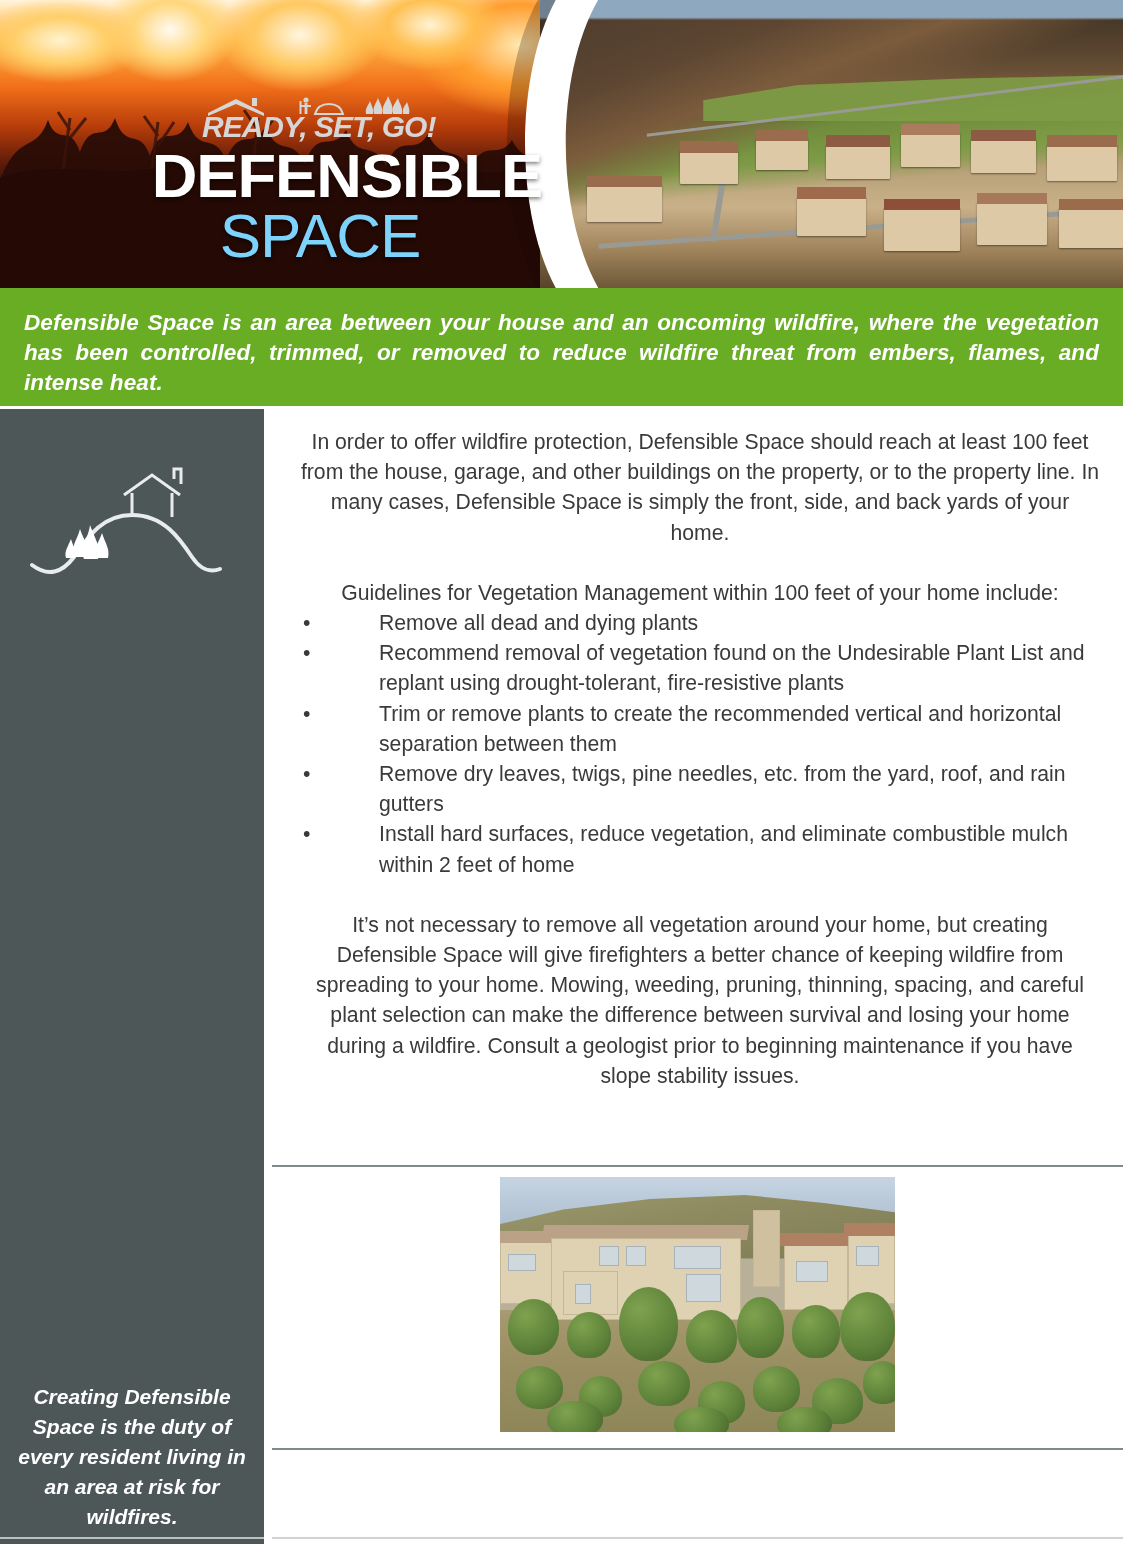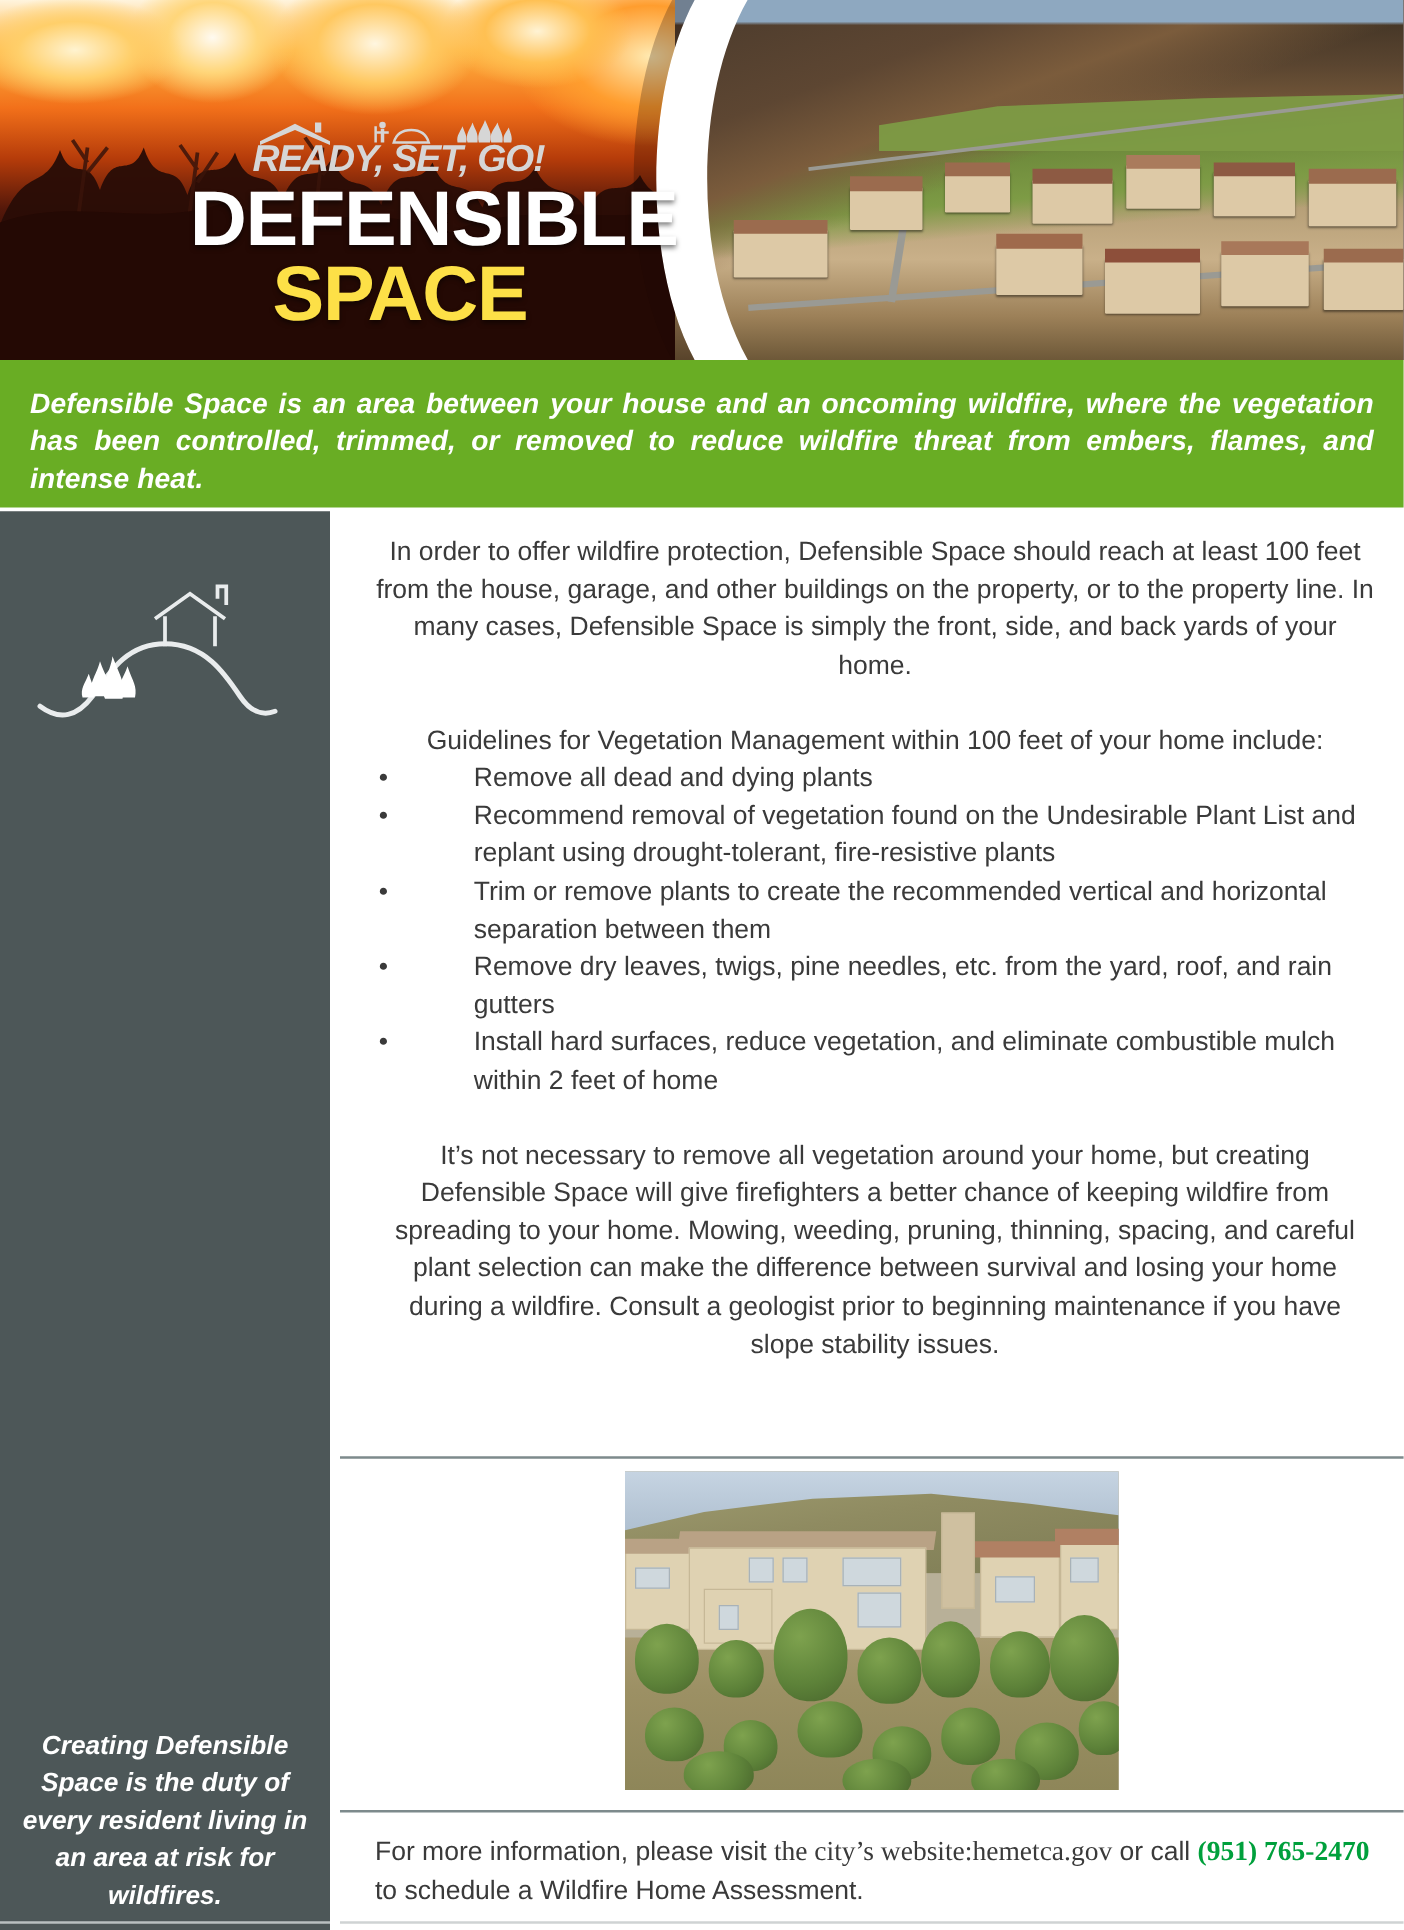--- a/index.html
+++ b/index.html
@@ -194,23 +194,23 @@
     color:#ffffff;
     font-family:"Liberation Sans", sans-serif;
     font-weight:bold;
     font-size:62px;
     line-height:58px;
     letter-spacing:-1px;
     transform: scaleX(1.02);
     text-shadow: 0 2px 4px rgba(0,0,0,.5);
   }
   .title-sub {
-    color:#fde047;
+    color:#7dd3fc;
     font-family:"Liberation Sans", sans-serif;
-    font-weight:bold;
+    font-weight:normal;
     font-size:62px;
     line-height:62px;
     letter-spacing:-1px;
     text-shadow: 0 2px 4px rgba(0,0,0,.5);
   }
 </style>
 </head>
 <body>
 
 <div class="page">
@@ -399,21 +399,17 @@
         <div class="veg" style="left:79%;top:79%;width:13%;height:18%;"></div>
         <div class="veg" style="left:92%;top:72%;width:10%;height:17%;"></div>
         <div class="veg" style="left:12%;top:88%;width:14%;height:14%;"></div>
         <div class="veg" style="left:44%;top:90%;width:14%;height:13%;"></div>
         <div class="veg" style="left:70%;top:90%;width:14%;height:13%;"></div>
       </div>
     </div>
 
     <div class="divider d2"></div>
 
-    <div class="footer">
-      <span>For more information, please visit </span><span class="serif">the city’s website:hemetca.gov</span><span> or call</span>
-      <span class="phone">(951) 765-2470</span><span> to schedule a Wildfire Home Assessment.</span>
-    </div>
   </main>
 
   <div class="bottom-rule"></div>
   <div class="left-rule"></div>
 </div>
 
 </body></html>

